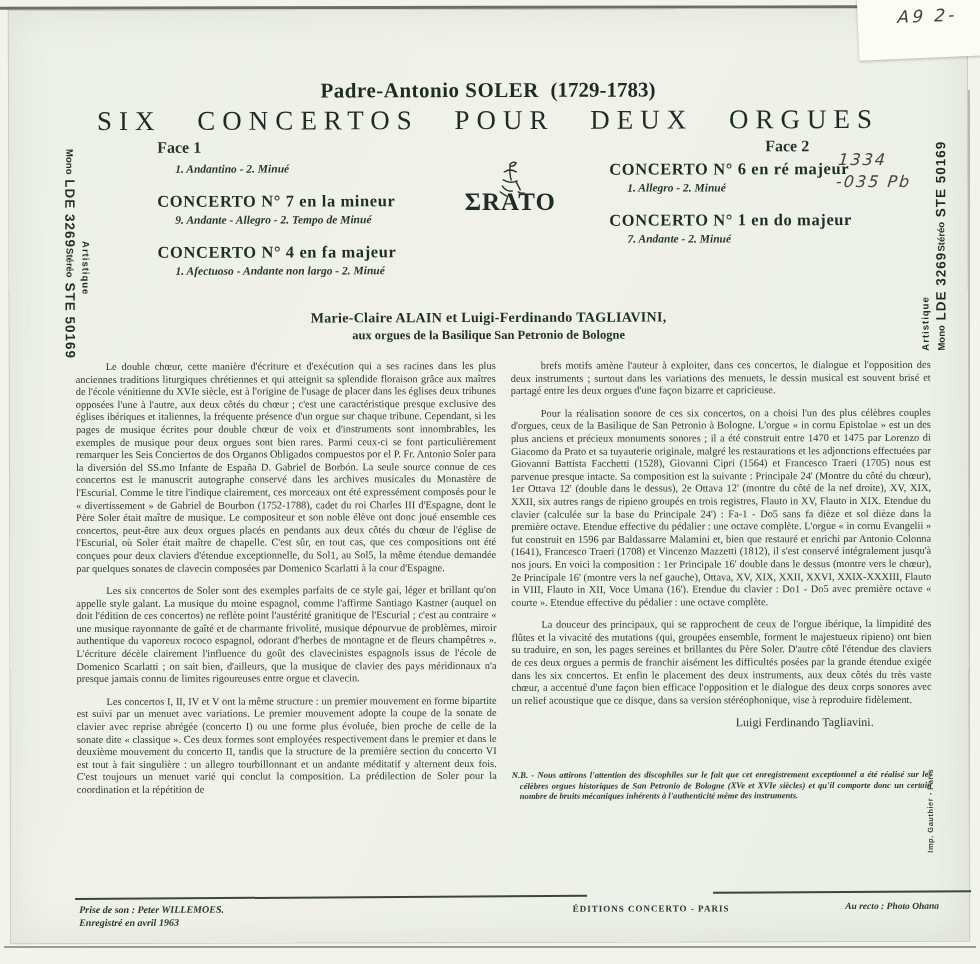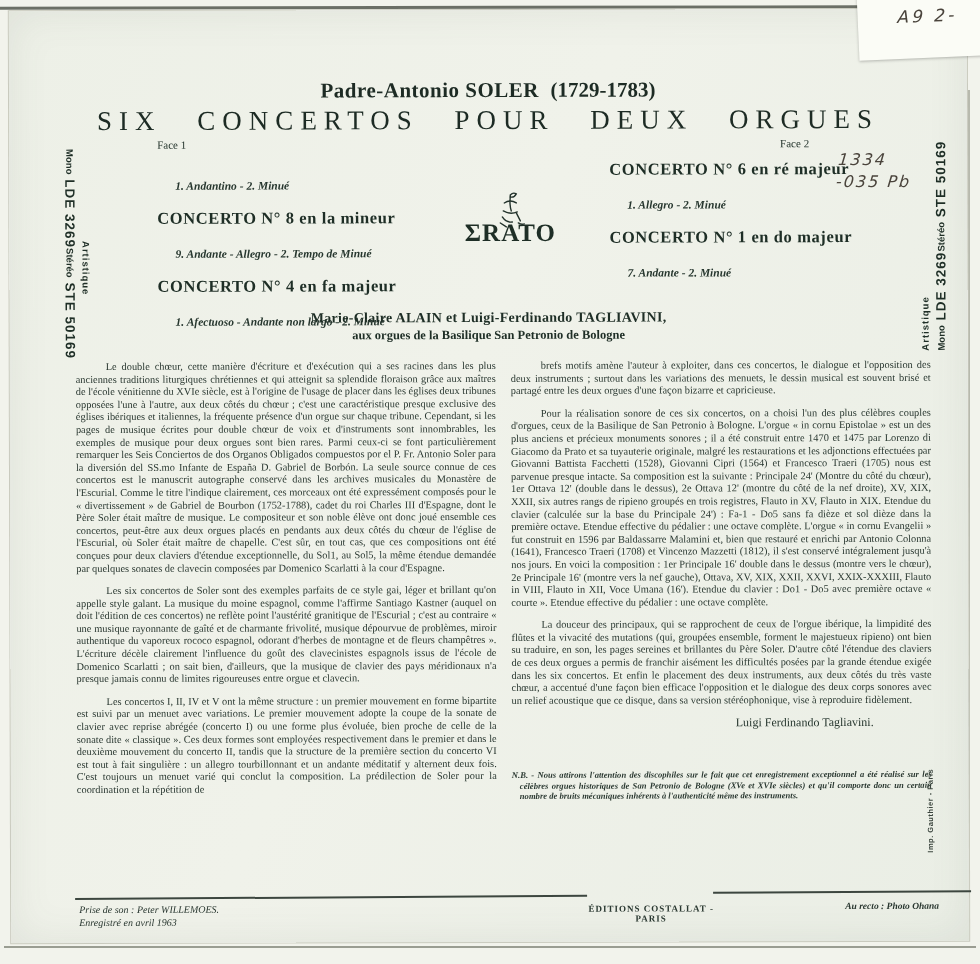--- a/index.html
+++ b/index.html
@@ -38,32 +38,32 @@
   .composer{
     position:absolute;left:0;top:68px;width:100%;text-align:center;
     font-size:21px;font-weight:bold;letter-spacing:.5px;color:#1d2b24;
   }
   .composer .dates{font-weight:bold;letter-spacing:0;}
   .main-title{
     position:absolute;left:0;top:95px;width:100%;text-align:center;
     font-size:27px;letter-spacing:7px;word-spacing:22px;color:#1d2b24;
   }
 
-  .face-label{position:absolute;top:128px;font-size:11px;font-weight:normal;color:#24342c;text-align:center;}
+  .face-label{position:absolute;top:128px;font-size:16px;font-weight:bold;color:#24342c;text-align:center;}
   .face-1{left:148px;}
   .face-2{right:158px;}
 
   .tracklist{position:absolute;top:150px;width:330px;}
   .tl-left{left:148px;}
   .tl-right{left:600px;width:250px;}
   .track{margin-bottom:17px;}
   .track-title{font-size:16.5px;font-weight:bold;letter-spacing:.6px;color:#1e2e26;}
-  .track-movs{font-size:11.5px;font-style:italic;font-weight:bold;margin:19px 0 0 18px;color:#27372f;}
-
-  .logo{position:absolute;left:446px;top:181px;width:110px;text-align:center;color:#1e2e26;}
+  .track-movs{font-size:11.5px;font-style:italic;font-weight:bold;margin:2px 0 0 18px;color:#27372f;}
+
+  .logo{position:absolute;left:446px;top:150px;width:110px;text-align:center;color:#1e2e26;}
   .logo .fig{display:block;margin:0 auto -12px auto;}
   .logo .wordmark{font-size:25px;font-weight:bold;letter-spacing:1px;font-family:"Liberation Serif",serif;}
 
   .performers{position:absolute;left:0;top:300px;width:100%;text-align:center;color:#1e2e26;}
   .performers .p1{font-size:14px;font-weight:bold;letter-spacing:.3px;}
   .performers .p2{font-size:12.5px;font-weight:bold;margin-top:2px;}
 
   
   .body-cols{
     position:absolute;left:66px;top:350px;width:856px;
@@ -75,21 +75,21 @@
   .nb{
     margin-top:40px;font-size:8.6px;line-height:10.5px;
     font-style:italic;font-weight:bold;color:#2a3831;
     padding-left:8px;text-indent:-8px;
   }
 
   
   .rule{position:absolute;height:2px;background:#3c463f;}
   .rule-left{left:64px;top:886px;width:512px;transform:rotate(-0.2deg);}
   .rule-right{left:702px;top:882px;width:258px;transform:rotate(-0.2deg);}
-  .foot-left{position:absolute;left:68px;top:892px;font-size:10px;font-style:italic;font-weight:normal;line-height:13px;color:#2a3831;}
+  .foot-left{position:absolute;left:68px;top:892px;font-size:10px;font-style:italic;font-weight:bold;line-height:13px;color:#2a3831;}
   .foot-center{position:absolute;left:560px;top:894px;width:160px;text-align:center;font-size:9px;font-weight:bold;letter-spacing:1px;color:#2a3831;}
   .foot-right{position:absolute;right:30px;top:892px;font-size:9.5px;font-style:italic;font-weight:bold;color:#2a3831;}
 
   
   .side{position:absolute;display:flex;color:#1e2e26;}
   .side-left{left:52px;top:138px;}
   .side-right{right:18px;top:132px;transform:rotate(180deg);}
   .vblock{writing-mode:vertical-lr;display:flex;}
   .vline{writing-mode:vertical-lr;font-size:13.5px;font-weight:bold;letter-spacing:1px;line-height:17px;font-family:"Liberation Sans",sans-serif;}
   .vline .fmt{font-size:9.5px;font-weight:bold;letter-spacing:0;}
@@ -126,21 +126,21 @@
     <div class="main-title">SIX  CONCERTOS  POUR  DEUX  ORGUES</div>
 
     <div class="face-label face-1">Face 1</div>
     <div class="face-label face-2">Face 2</div>
 
     <div class="tracklist tl-left">
       <div class="track">
         <div class="track-movs">1. Andantino - 2. Minué</div>
       </div>
       <div class="track">
-        <div class="track-title">CONCERTO N° 8 en la mineur</div>
+        <div class="track-title">CONCERTO N° 7 en la mineur</div>
         <div class="track-movs">9. Andante - Allegro - 2. Tempo de Minué</div>
       </div>
       <div class="track">
         <div class="track-title">CONCERTO N° 4 en fa majeur</div>
         <div class="track-movs">1. Afectuoso - Andante non largo - 2. Minué</div>
       </div>
     </div>
 
     <div class="logo">
       <svg class="fig" width="40" height="40" viewBox="0 0 40 40">
@@ -188,21 +188,21 @@
         <div class="nb">N.B. - Nous attirons l'attention des discophiles sur le fait que cet enregistrement exceptionnel a été réalisé sur les célèbres orgues historiques de San Petronio de Bologne (XVe et XVIe siècles) et qu'il comporte donc un certain nombre de bruits mécaniques inhérents à l'authenticité même des instruments.</div>
       </div>
     </div>
 
     <div class="rule rule-left"></div>
     <div class="rule rule-right"></div>
     <div class="foot-left">
       <div>Prise de son : Peter WILLEMOES.</div>
       <div>Enregistré en avril 1963</div>
     </div>
-    <div class="foot-center">ÉDITIONS  COSTALLAT  -  PARIS</div>
+    <div class="foot-center">ÉDITIONS  CONCERTO  -  PARIS</div>
     <div class="foot-right">Au recto : Photo Ohana</div>
     <div class="printer">Imp. Gauthier - Paris</div>
 
     <div class="side side-left">
       <div class="vblock">
         <div class="vline">
           <span class="fmt">Mono</span>&nbsp;<span>LDE 3269</span>
         </div>
         <div class="vline">
           <span class="fmt">Stéréo</span>&nbsp;<span>STE 50169</span>

